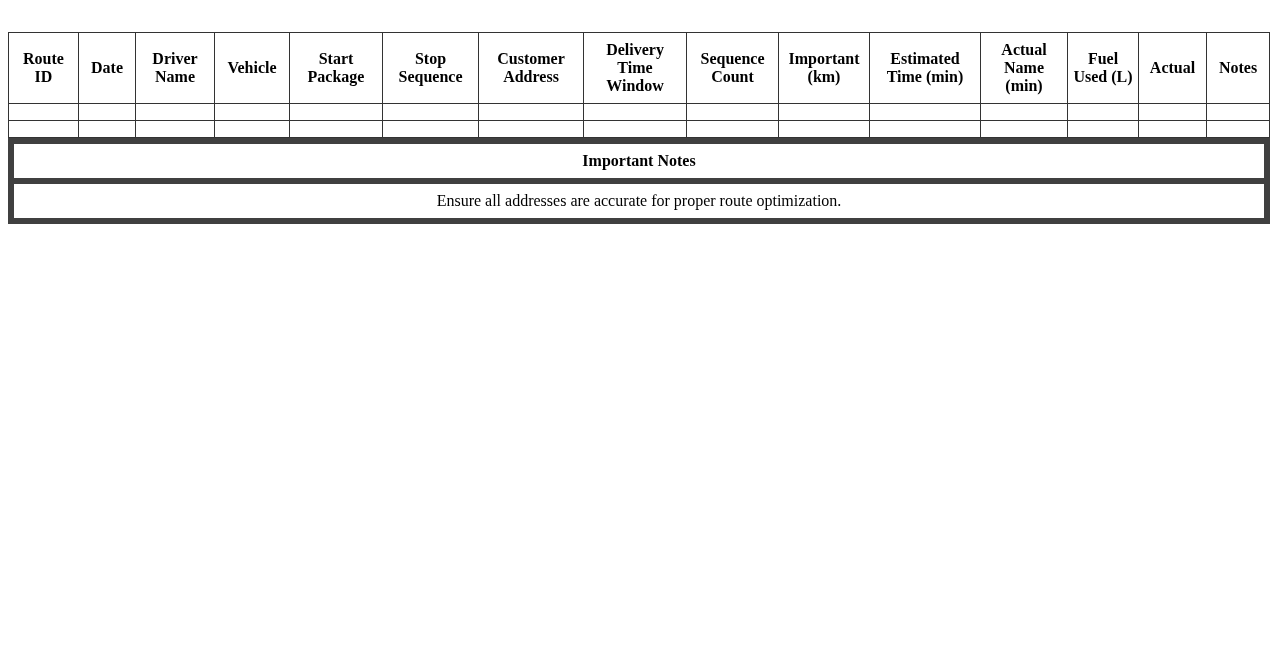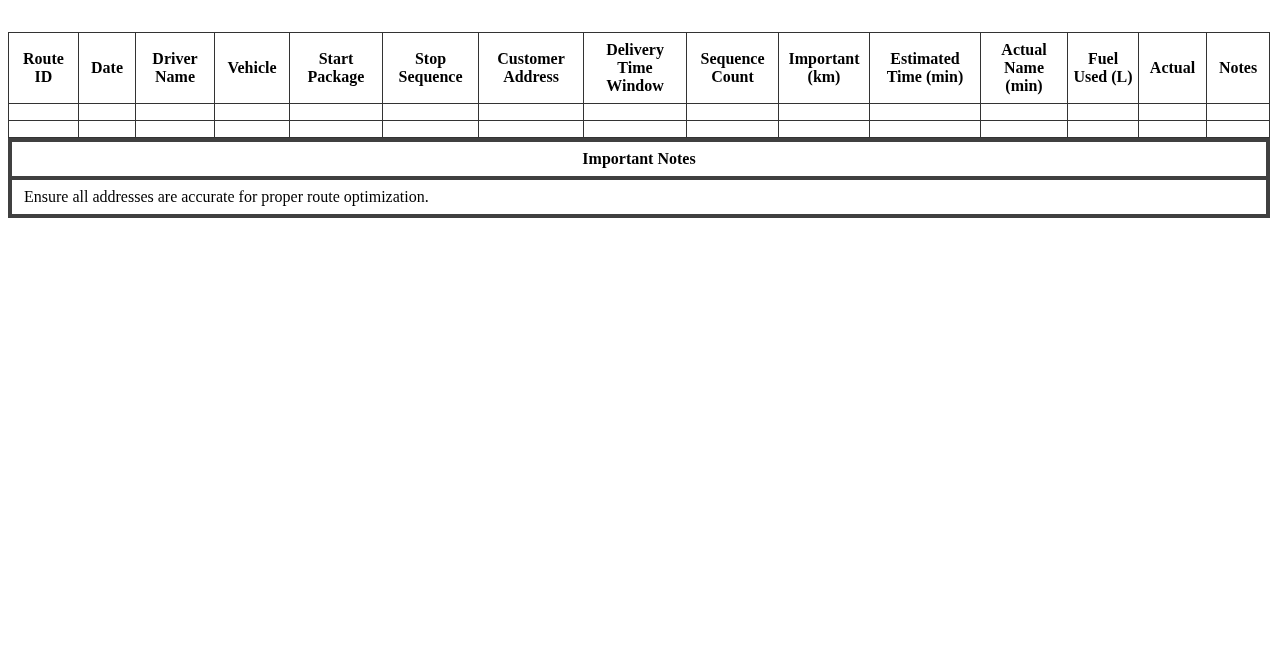--- a/index.html
+++ b/index.html
@@ -32,32 +32,32 @@
     #routes-table th {
       font-weight: bold;
       height: 70px;
       vertical-align: middle;
     }
     #routes-table td {
       height: 16px;
     }
     #notes-table { top: 138px; }
     #notes-table th, #notes-table td {
-      border: 4px solid #404040;
+      border: 6px solid #404040;
       font-size: 16px;
       line-height: 18px;
     }
     #notes-table th {
       font-weight: bold;
       text-align: center;
       height: 34px;
       padding: 0 12px;
     }
     #notes-table td {
-      text-align: left;
+      text-align: center;
       height: 34px;
       padding: 0 12px;
     }
   </style>
 </head>
 <body>
 
 <table id="routes-table">
   <colgroup>
     <col style="width:70px">

